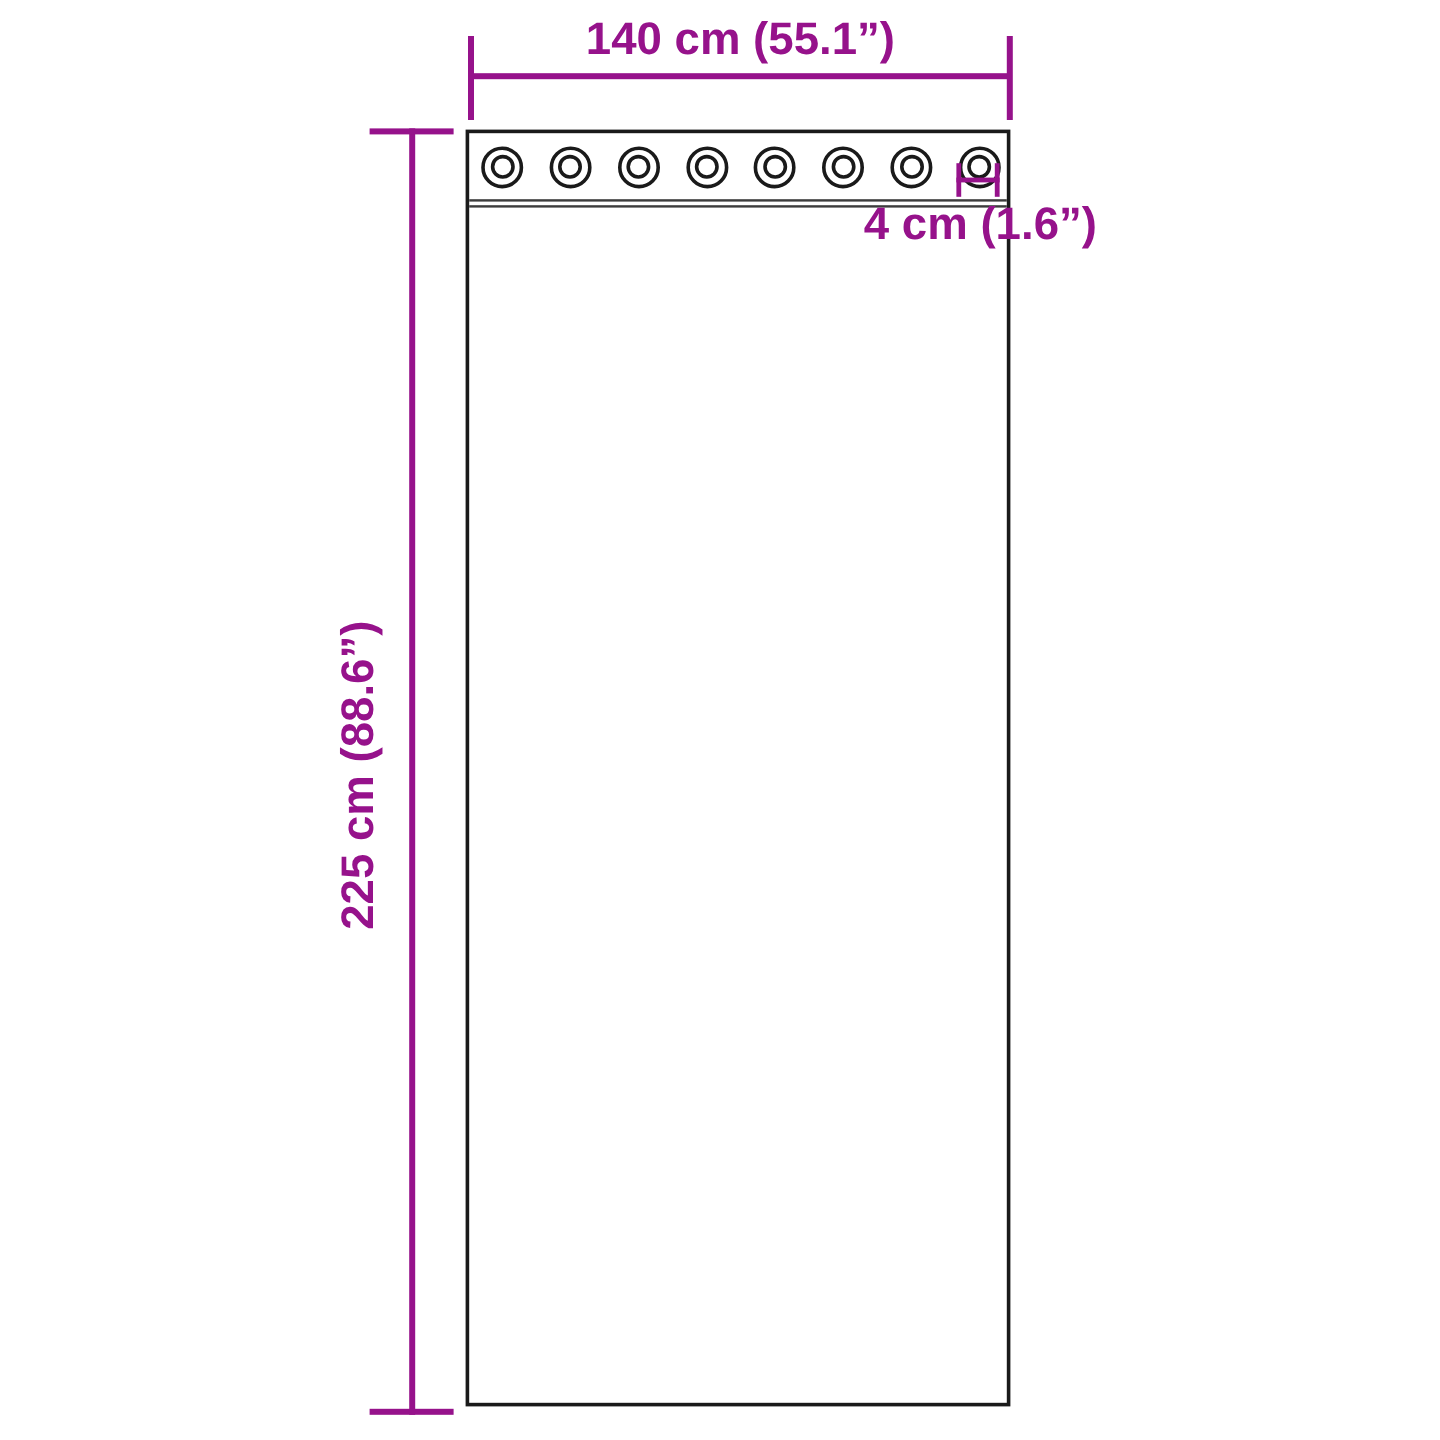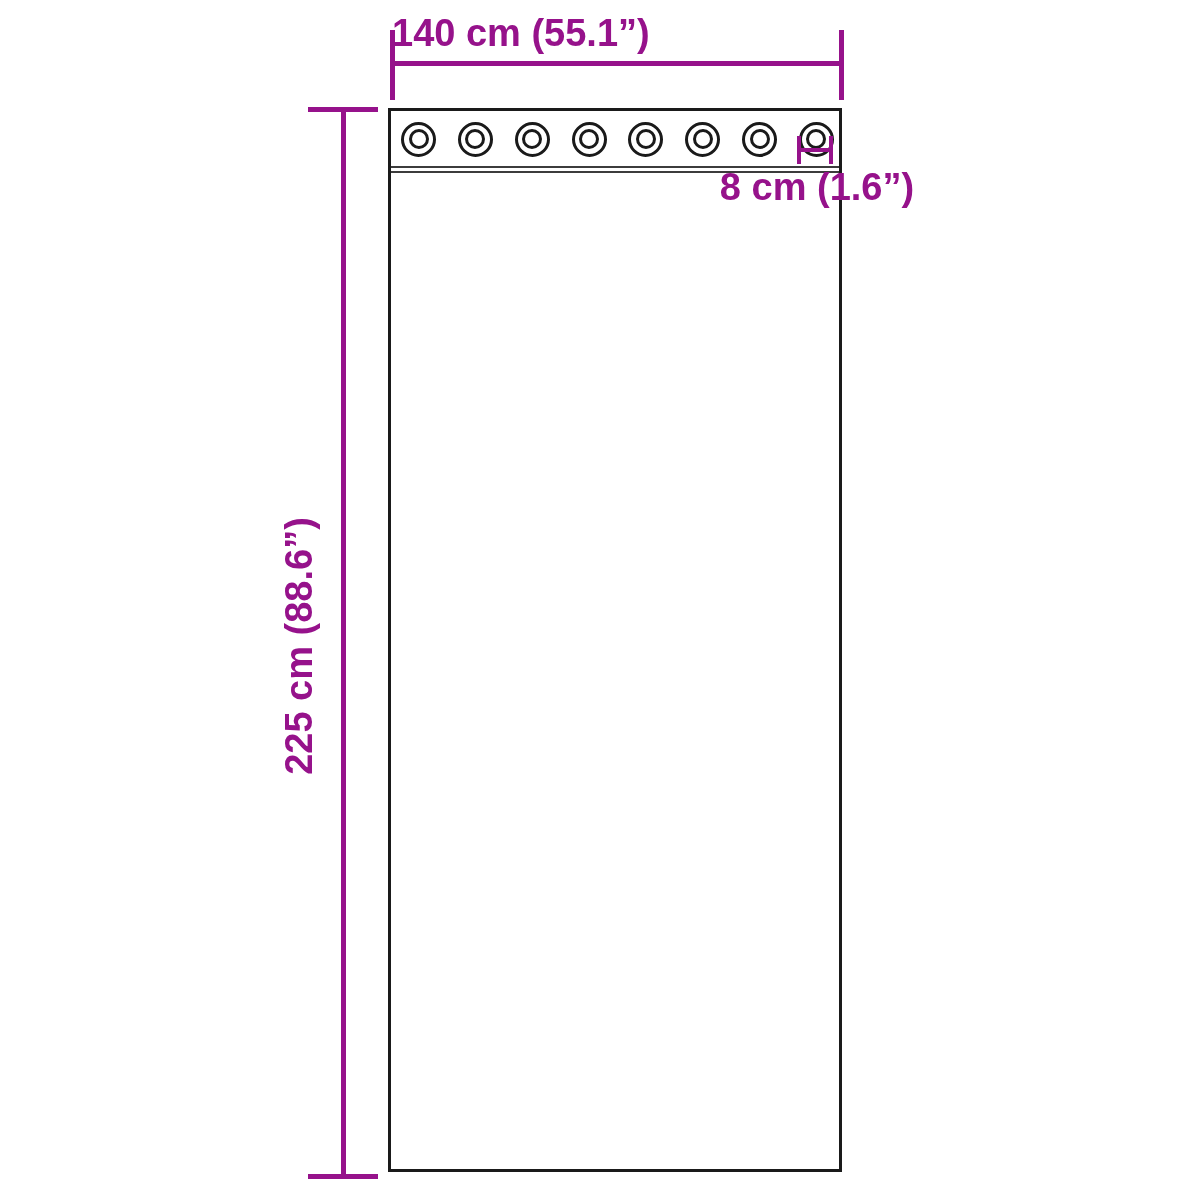--- a/index.html
+++ b/index.html
@@ -70,21 +70,21 @@
     position:absolute;
     color:var(--dim);
     font-weight:bold;
     font-size:38px;
     line-height:1;
     white-space:nowrap;
     z-index:5;
   }
   .label-width{
     left:392px;top:14px;width:450px;
-    text-align:left;
+    text-align:center;
   }
   .label-height{
     left:50px;top:626px;width:500px;height:40px;
     text-align:center;
     transform:rotate(-90deg);
     transform-origin:center center;
   }
   .label-grommet{
     left:667px;top:168px;width:300px;
     text-align:center;
@@ -133,15 +133,15 @@
   <div class="dim-label label-width">140 cm (55.1”)</div>
 
   <div class="dim h-line"></div>
   <div class="dim h-tick-t"></div>
   <div class="dim h-tick-b"></div>
   <div class="dim-label label-height">225 cm (88.6”)</div>
 
   <div class="dim g-tick-l"></div>
   <div class="dim g-tick-r"></div>
   <div class="dim g-bar"></div>
-  <div class="dim-label label-grommet">8 cm (1.6”)</div>
+  <div class="dim-label label-grommet">4 cm (1.6”)</div>
 
 </div>
 
 </body></html>

